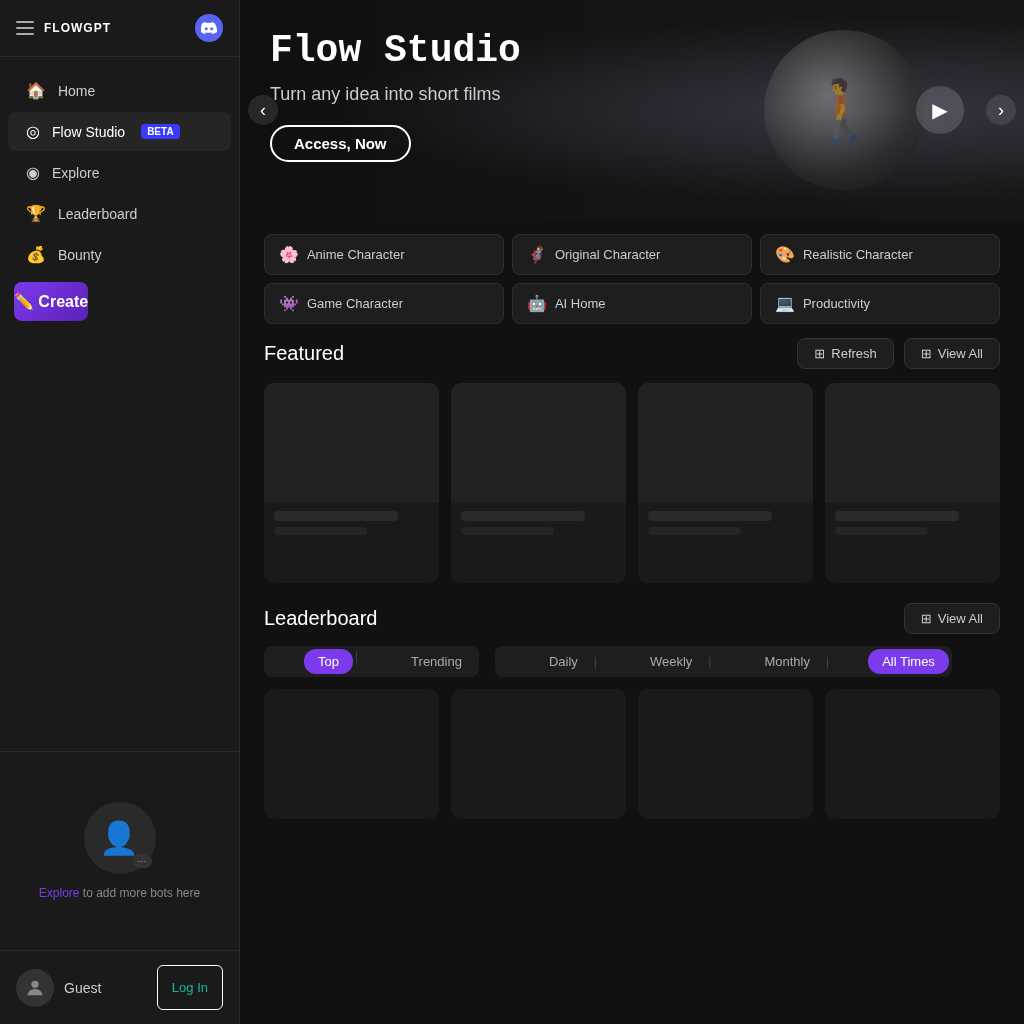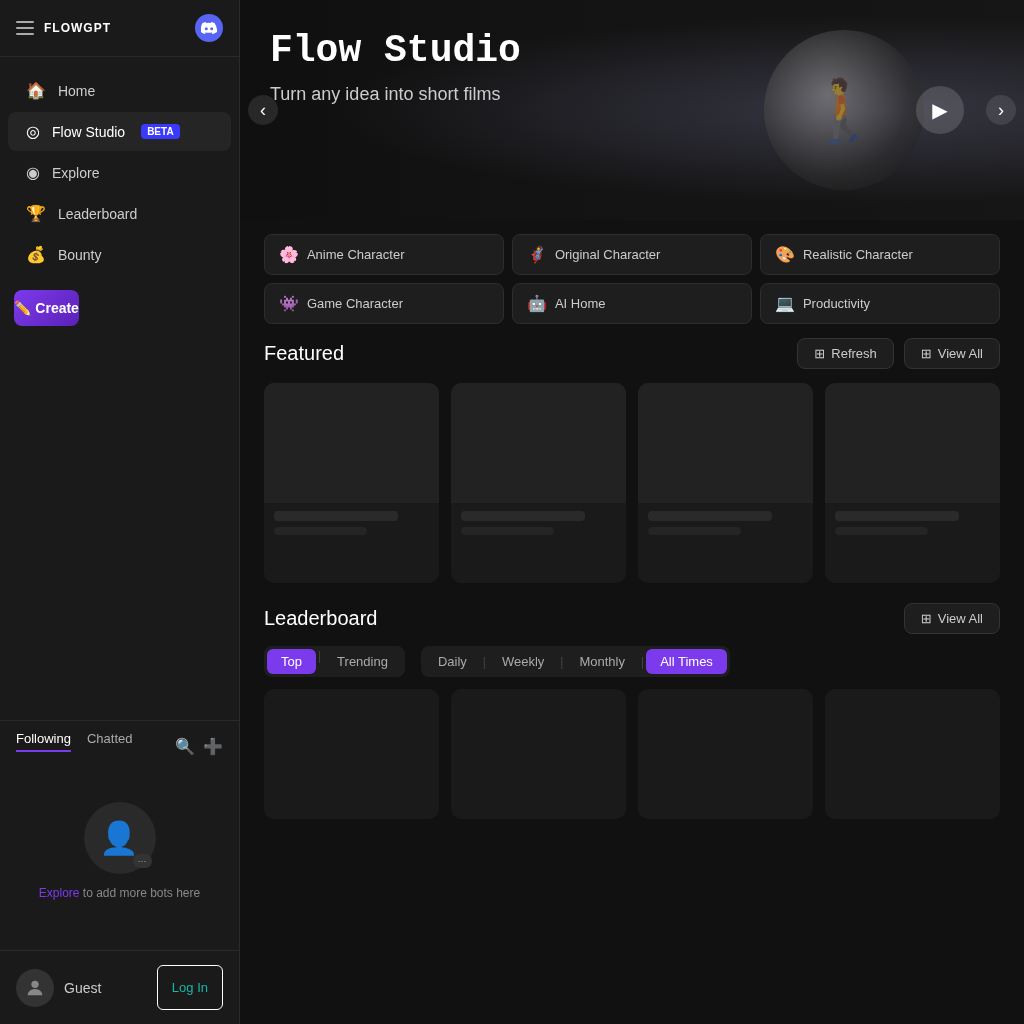--- a/index.html
+++ b/index.html
@@ -92,27 +92,27 @@
       background: #3a3aff;
       color: #fff;
       font-size: 10px;
       font-weight: 700;
       padding: 2px 6px;
       border-radius: 4px;
       margin-left: 4px;
     }
 
     .create-btn {
-      margin: 16px 14px 16px;
+      margin: 8px 14px 16px;
       background: linear-gradient(135deg, #7c3aed, #5b21b6);
       color: #fff;
       border: none;
       border-radius: 8px;
       padding: 10px 0;
-      font-size: 14px;
+      font-size: 16px;
       font-weight: 600;
       cursor: pointer;
       display: flex;
       align-items: center;
       justify-content: center;
       gap: 8px;
     }
 
     .sidebar-chats {
       padding: 10px 16px;
@@ -483,26 +483,27 @@
     .lb-tab-group {
       display: flex;
       background: #1e1e1e;
       border-radius: 8px;
       padding: 3px;
       gap: 2px;
     }
 
     .lb-tab {
       padding: 5px 14px;
-      border-radius: 6px;
+      border-radius: 12px;
       font-size: 13px;
       color: #aaa;
       cursor: pointer;
       border: none;
       background: transparent;
+      margin-left: 37px;
     }
     .lb-tab.active {
       background: #7c3aed;
       color: #fff;
     }
 
     .lb-sep { color: #444; font-size: 12px; }
 
     .lb-time-tabs {
       display: flex;
@@ -563,30 +564,20 @@
       <span class="nav-icon">💰</span>
       <span>Bounty</span>
     </div>
 
     <button class="create-btn">
       <span>✏️ Create</span>
     </button>
   </nav>
 
   <div class="sidebar-chats">
-    <div class="chat-header-row">
-      <div class="chat-tabs">
-        <span class="chat-tab active">Following</span>
-        <span class="chat-tab">Chatted</span>
-      </div>
-      <div style="margin-left:auto; display:flex; gap:8px;">
-        <span style="color:#aaa; cursor:pointer; font-size:16px;">🔍</span>
-        <span style="color:#aaa; cursor:pointer; font-size:16px;">➕</span>
-      </div>
-    </div>
 
     <div class="chat-empty">
       <div class="chat-ghost">
         <span style="font-size:32px; color:#555;">👤</span>
         <div class="chat-ghost-dots">···</div>
       </div>
       <div class="empty-text">
         <span class="explore-link">Explore</span><span> to add more bots here</span>
       </div>
     </div>
@@ -617,20 +608,21 @@
     </div>
 
     <div class="hero-play">▶</div>
 
     <button class="hero-arrow-left">‹</button>
     <button class="hero-arrow-right">›</button>
 
     <div class="hero-content">
       <div class="hero-title">Flow Studio</div>
       <div class="hero-subtitle">Turn any idea into short films</div>
+      <button class="hero-cta">Access, Now</button>
     </div>
   </div>
 
   <div class="category-grid">
     <button class="cat-btn">
       <span class="cat-emoji">🌸</span>
       <span>Anime Character</span>
     </button>
     <button class="cat-btn">
       <span class="cat-emoji">🦸</span>

